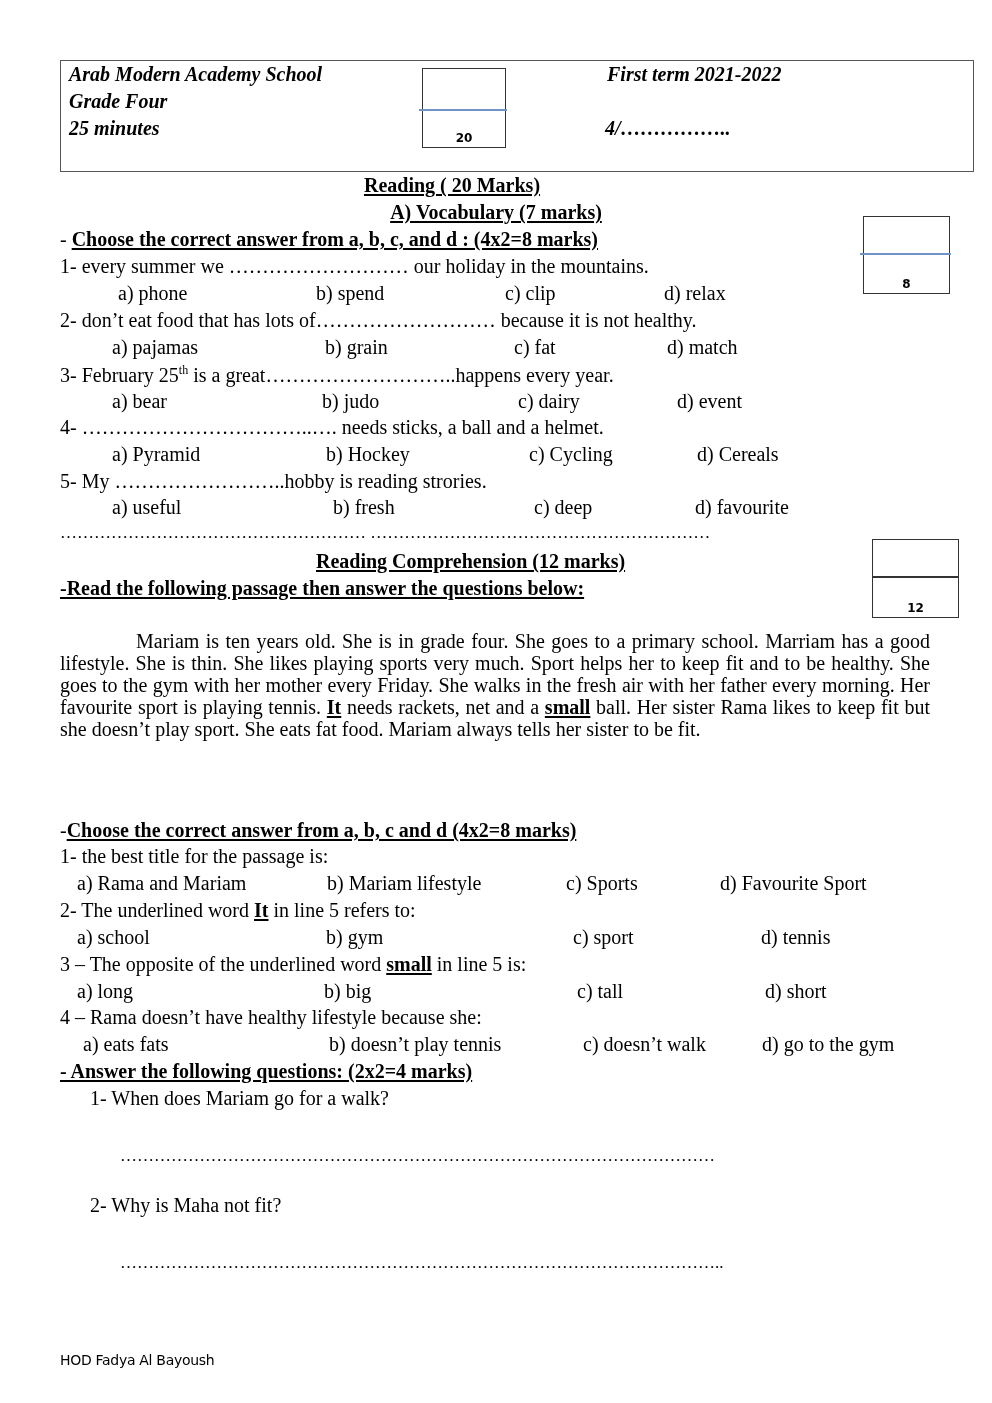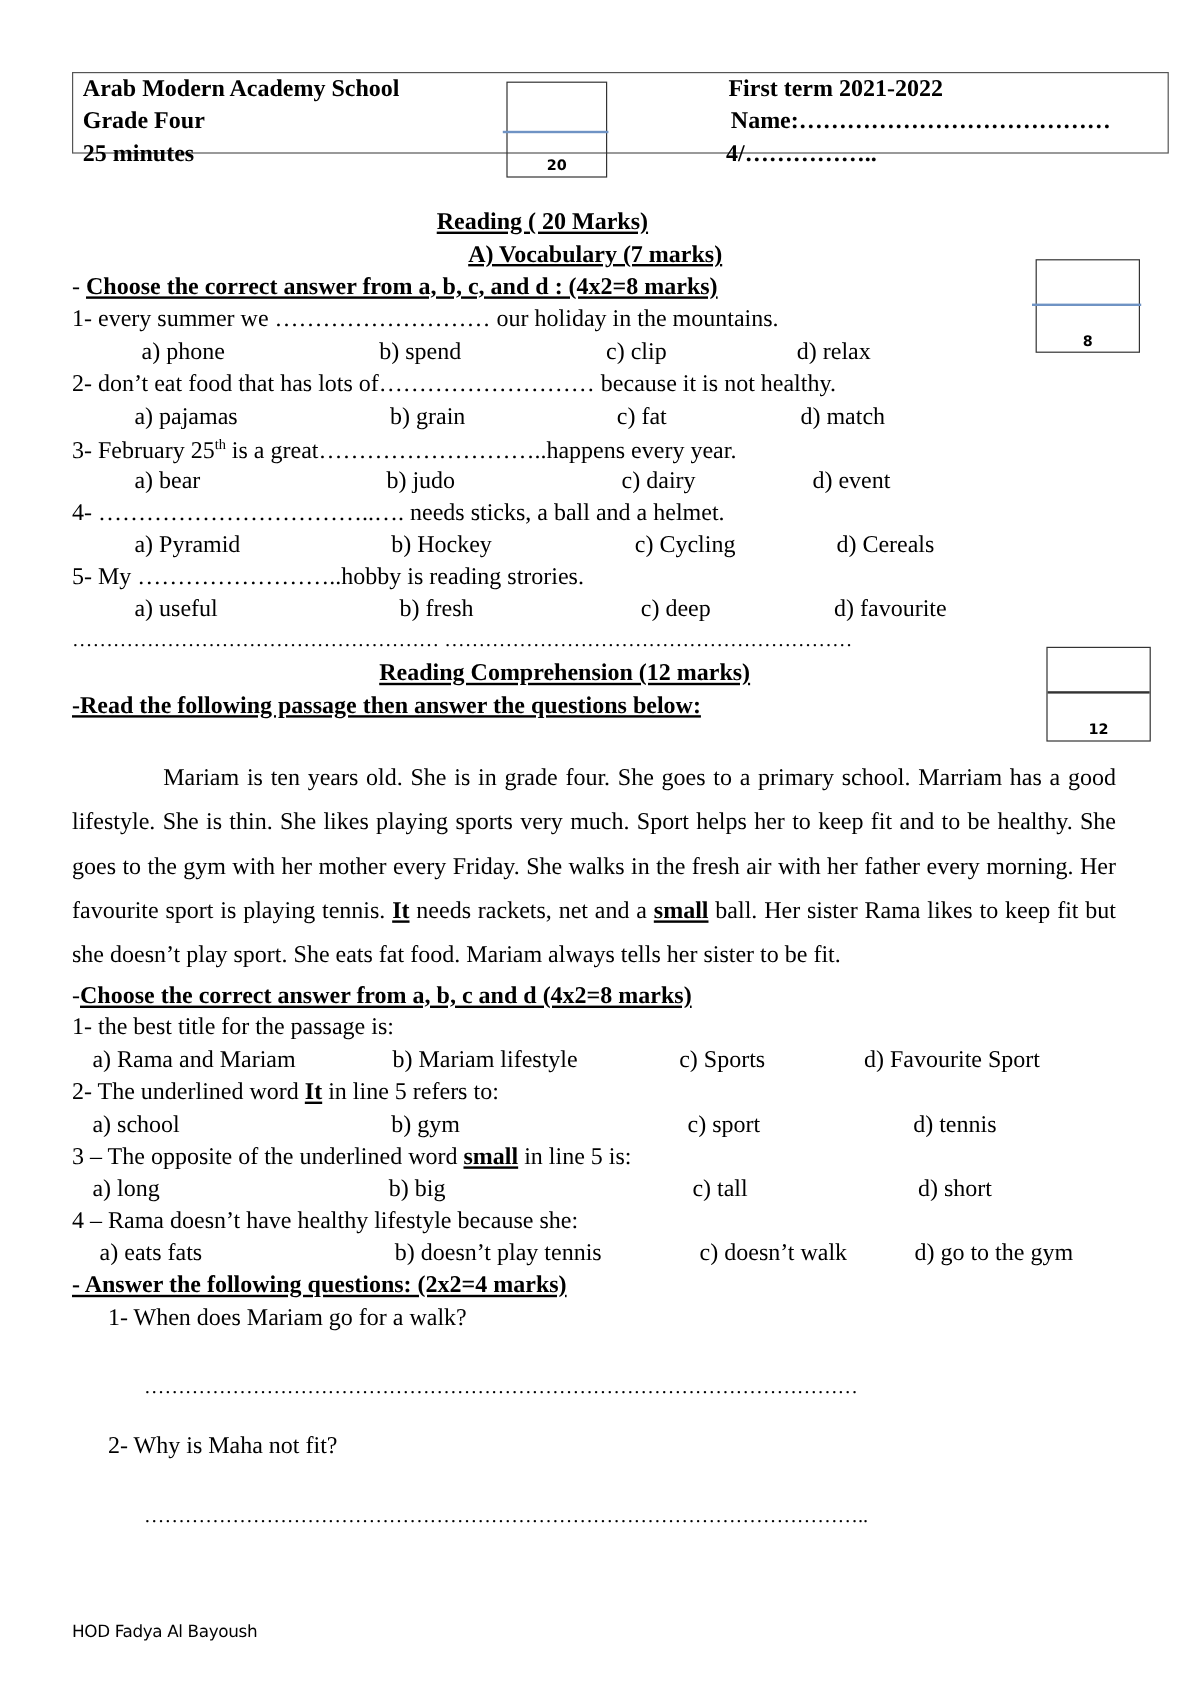--- a/index.html
+++ b/index.html
@@ -2,43 +2,42 @@
 <html><head>
 <meta charset="utf-8">
 <style>
   html, body { margin:0; padding:0; background:#fff; }
   body { width:992px; height:1403px; position:relative; overflow:hidden;
          font-family:"Liberation Serif", "DejaVu Serif", serif; color:#000; font-size:20px; }
   .abs { position:absolute; white-space:nowrap; }
   .b { font-weight:bold; }
   .u { text-decoration:underline; text-underline-offset:2px; }
 
-  #header { position:absolute; left:60px; top:60px; width:914px; height:68px; border:1.5px solid #555; box-sizing:border-box; }
+  #header { position:absolute; left:60px; top:60px; width:914px; height:112px; border:1.5px solid #555; box-sizing:border-box;font-style:italic; }
   #header .t { position:absolute; font-weight:bold; font-size:20px; }
   #score-box-main { position:absolute; left:422px; top:68px; width:84px; height:80px; border:1px solid #333; box-sizing:border-box; }
   .score-line { position:absolute; left:-4px; right:-2px; height:1.5px; background:#6f93c4; }
   .score-num { position:absolute; left:0; right:0; bottom:2px; text-align:center;
                font-family:"DejaVu Sans", sans-serif; font-weight:bold; font-size:12px; }
 
   .side-box { position:absolute; border:1.5px solid #333; box-sizing:border-box; }
   .side-box .mid { position:absolute; left:0; right:0; height:2px; background:#333; }
-  .passage { position:absolute; left:60px; top:630px; width:870px; font-size:20px; line-height:37px; text-align:justify; }
+  .passage { position:absolute; left:60px; top:630px; width:870px; font-size:20px; line-height:22px; text-align:justify; }
   .passage p { margin:0; }
 
   .footer { position:absolute; left:60px; top:1352px; font-family:"DejaVu Sans", sans-serif; font-size:14px; letter-spacing:-0.3px; }
 </style>
 </head>
 <body>
 
 <div id="header">
   <span class="t" style="left:8px; top:2px;">Arab Modern Academy School</span>
   <span class="t" style="left:8px; top:29px;">Grade Four</span>
   <span class="t" style="left:8px; top:56px;">25 minutes</span>
   <span class="t" style="left:546px; top:2px;">First term 2021-2022</span>
-  <span class="t" style="left:548px; top:29px;">Name:…………………………………</span>
   <span class="t" style="left:544px; top:56px;">4/……………..</span>
 </div>
 <div id="score-box-main">
   <div class="score-line" style="top:40px;"></div>
   <div class="score-num">20</div>
 </div>
 
 <div class="abs b u" style="left:0; width:904px; text-align:center; top:174px;">Reading ( 20 Marks)</div>
 <div class="abs b u" style="left:0; width:992px; text-align:center; top:201px;">A) Vocabulary (7 marks)</div>
 

